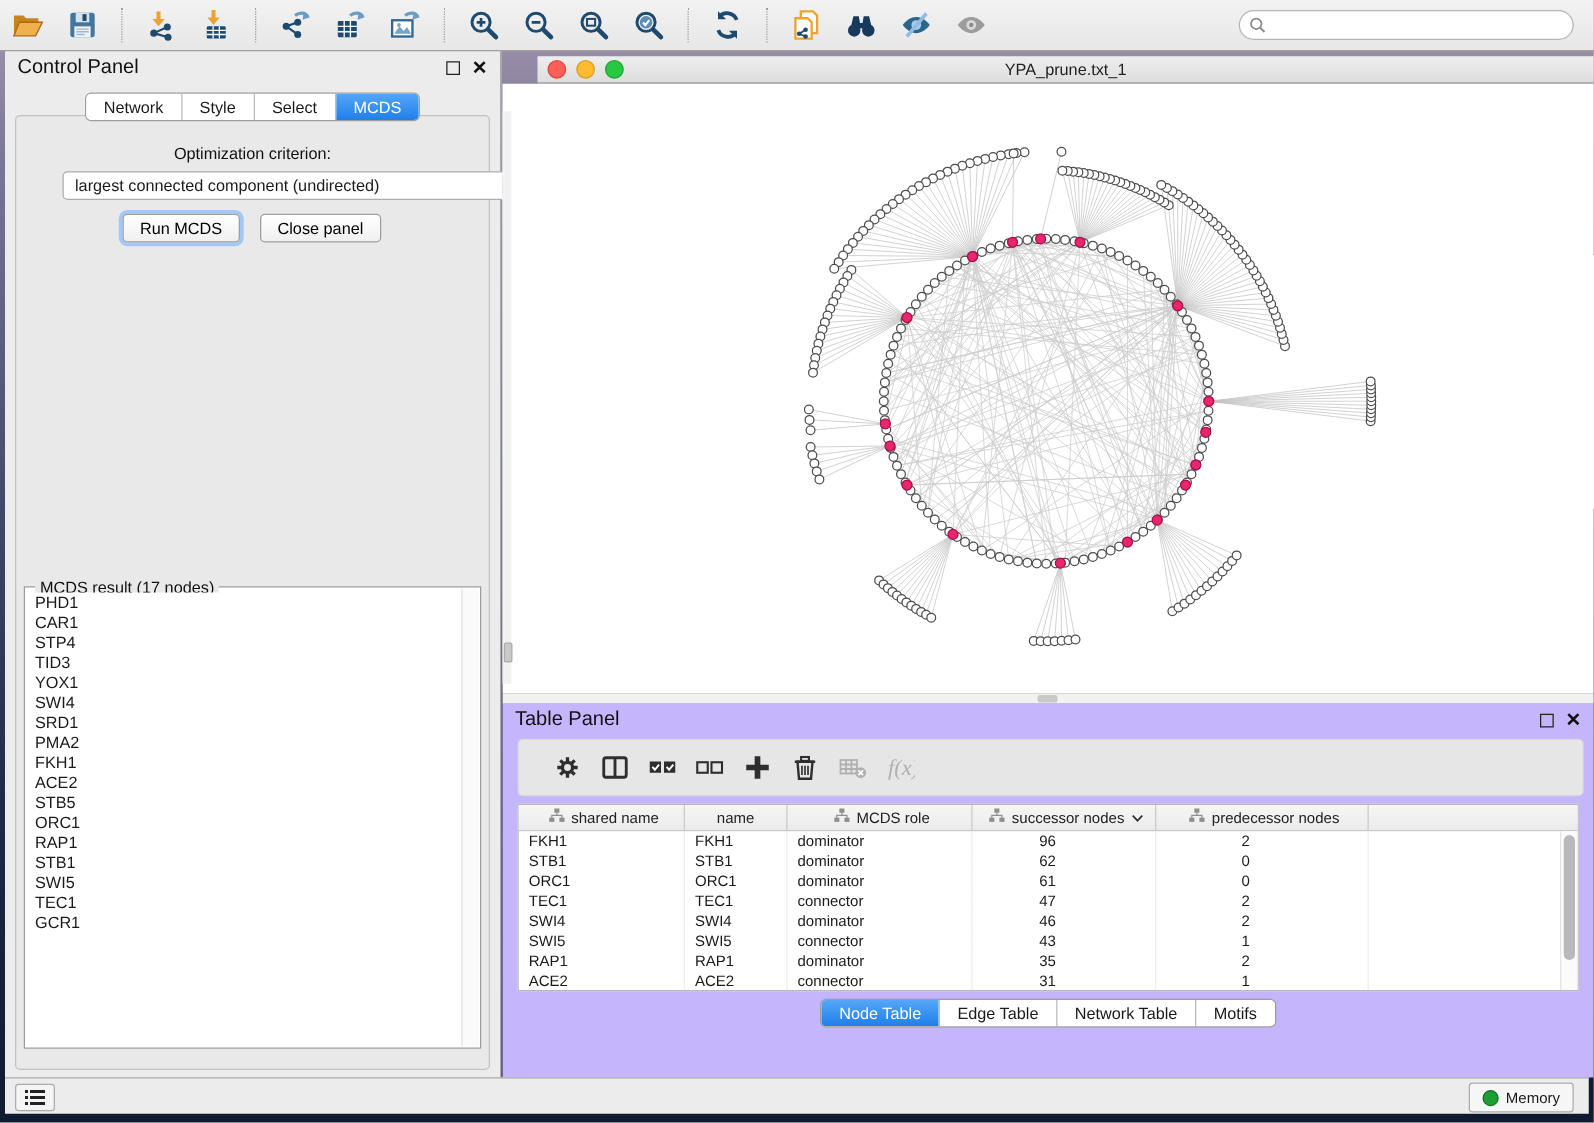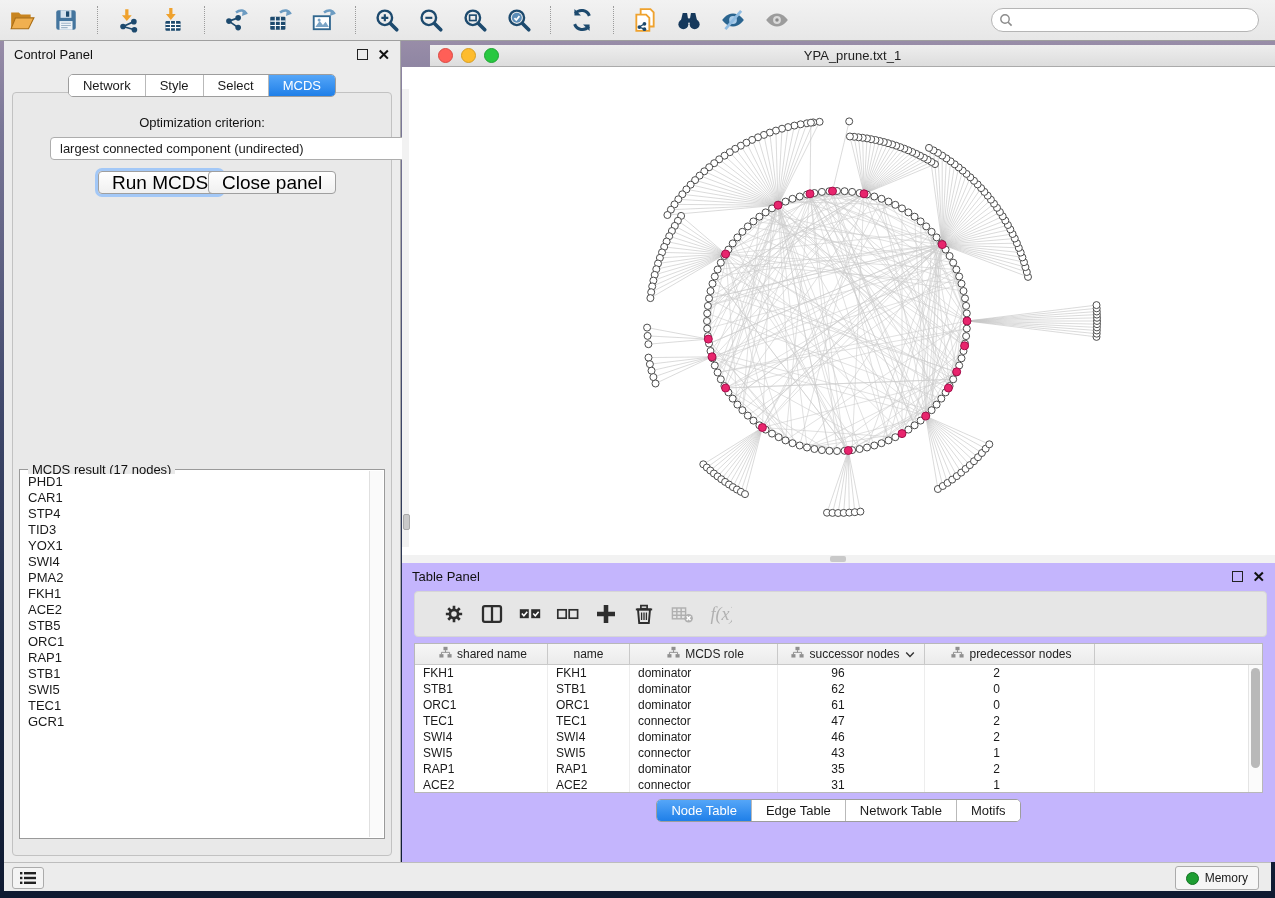--- a/index.html
+++ b/index.html
@@ -14,39 +14,39 @@
   .tb-icon{width:28px;height:28px;margin:0 8px;display:flex;align-items:center;justify-content:center;cursor:default;}
   .tb-icon svg{width:26px;height:26px;}
   .tb-sep{width:0;height:28px;border-left:1px dotted #9c9c9c;margin:0 9px;}
   #search-wrap{margin-left:auto;margin-right:16px;position:relative;}
   #search-input{width:268px;height:24px;border:1px solid #b5b5b5;border-radius:12px;background:#fff;
     padding:0 10px 0 26px;font-size:12px;outline:none;box-sizing:border-box;font-family:"Liberation Sans",sans-serif;}
   #search-icon{position:absolute;left:8px;top:5px;width:14px;height:14px;}
   
   #control-panel{position:absolute;left:4px;top:41px;width:397px;height:821px;background:#ececec;border-right:1px solid #a9a9a9;box-sizing:border-box;}
   .panel-title-row{height:26px;display:flex;align-items:center;padding:0 10px;}
-  .panel-title{font-size:13px;color:#111;}
+  .panel-title{font-size:16px;color:#111;}
   .panel-ctrls{margin-left:auto;display:flex;align-items:center;gap:9px;}
   .float-btn{width:9px;height:9px;border:1.5px solid #222;display:inline-block;}
   .close-btn{font-size:15px;font-weight:bold;color:#111;line-height:9px;}
   #cp-tabs{position:absolute;left:0;top:33px;width:100%;display:flex;justify-content:center;z-index:3;}
   .seg-group{display:flex;border:1px solid #9d9d9d;border-radius:5px;overflow:hidden;background:#fff;}
   .seg{padding:3px 14px;font-size:13px;background:#fff;border-left:1px solid #b9b9b9;cursor:default;}
   .seg:first-child{border-left:none;}
   .seg.active{background:linear-gradient(#55a6f8,#1f7fe8);color:#fff;}
   #cp-pane{position:absolute;left:8px;right:8px;top:51px;bottom:6px;border:1px solid #c2c2c2;border-radius:4px;background:#e9e9e9;}
   #opt-label{text-align:center;margin-top:22px;font-size:13px;color:#111;}
   #criterion-select{position:absolute;left:37px;top:44px;width:372px;height:23px;border:1px solid #adadad;border-radius:4px;
     background:#fff;display:flex;align-items:center;box-sizing:border-box;}
   #criterion-value{flex:1;padding-left:9px;font-size:13px;white-space:nowrap;}
   #criterion-stepper{width:19px;height:21px;border-radius:3px;background:linear-gradient(#5fa9f9,#2577e8);margin-right:0px;
     display:flex;flex-direction:column;align-items:center;justify-content:center;gap:2px;}
   #criterion-stepper svg{display:block;}
   .btn{height:23px;border:1px solid #9f9f9f;border-radius:4px;background:linear-gradient(#ffffff,#f0f0f0);
-    font-size:19px;padding:0 13px;font-family:"Liberation Sans",sans-serif;}
+    font-size:13px;padding:0 13px;font-family:"Liberation Sans",sans-serif;}
   #run-btn{position:absolute;left:85px;top:78px;box-shadow:0 0 0 3px #a3c8f7;}
   #closepanel-btn{position:absolute;left:195px;top:78px;}
   #result-group{position:absolute;left:6px;right:6px;top:376px;bottom:16px;border:1px solid #9a9a9a;background:#fff;}
   #result-legend{position:absolute;left:8px;top:-8px;background:#e9e9e9;padding:0 4px;font-size:13px;color:#111;}
   #result-list{position:absolute;left:1px;right:14px;top:4px;bottom:1px;overflow:hidden;background:#fff;}
   .result-item{padding:0 14px 0 7px;line-height:16px;font-size:13px;}
   #result-scroll{position:absolute;right:1px;top:1px;bottom:1px;width:13px;background:#fafafa;border-left:1px solid #e0e0e0;}
   
   #network-panel{position:absolute;left:402px;top:45px;right:0;height:518px;padding-left:28px;}
   #net-titlebar{height:21px;background:linear-gradient(#eeeeee,#dddddd);border-bottom:1px solid #aaa;
@@ -263,20 +263,21 @@
     <button class="btn" id="closepanel-btn">Close panel</button>
     <div id="result-group">
       <span id="result-legend">MCDS result (17 nodes)</span>
       <div id="result-list">
           <div class="result-item">PHD1</div>
           <div class="result-item">CAR1</div>
           <div class="result-item">STP4</div>
           <div class="result-item">TID3</div>
           <div class="result-item">YOX1</div>
           <div class="result-item">SWI4</div>
+          <div class="result-item">SRD1</div>
           <div class="result-item">PMA2</div>
           <div class="result-item">FKH1</div>
           <div class="result-item">ACE2</div>
           <div class="result-item">STB5</div>
           <div class="result-item">ORC1</div>
           <div class="result-item">RAP1</div>
           <div class="result-item">STB1</div>
           <div class="result-item">SWI5</div>
           <div class="result-item">TEC1</div>
           <div class="result-item">GCR1</div>

